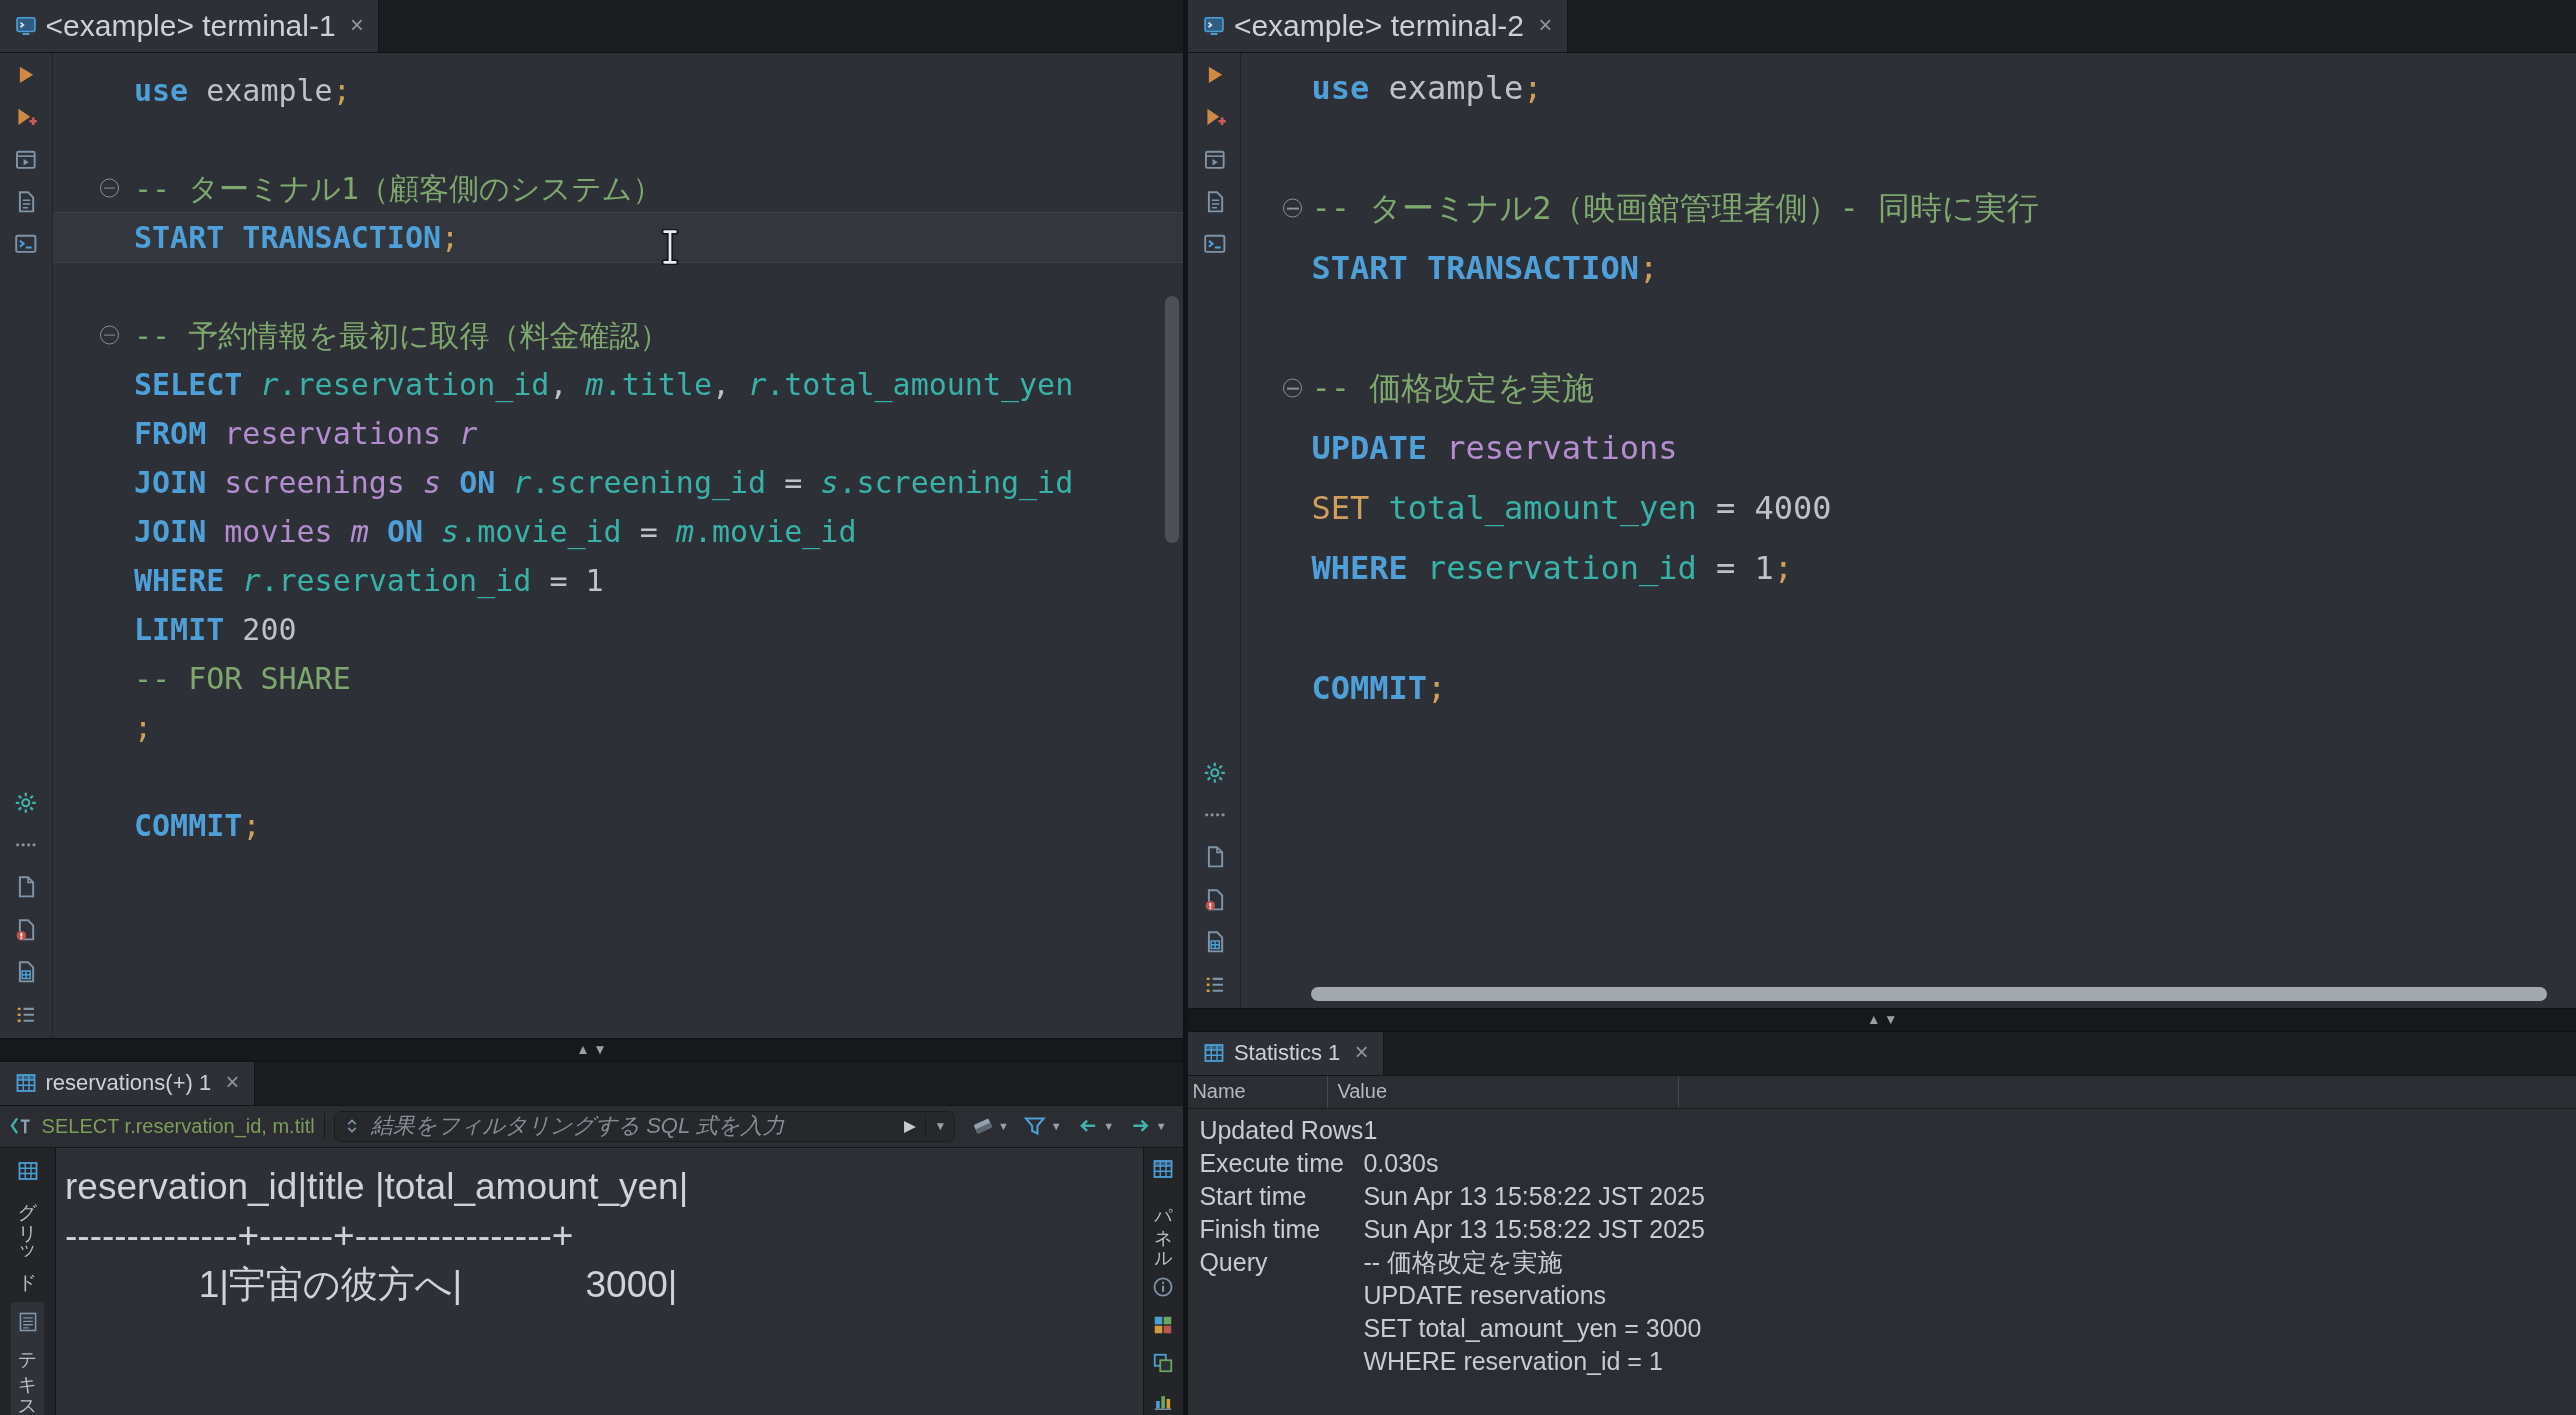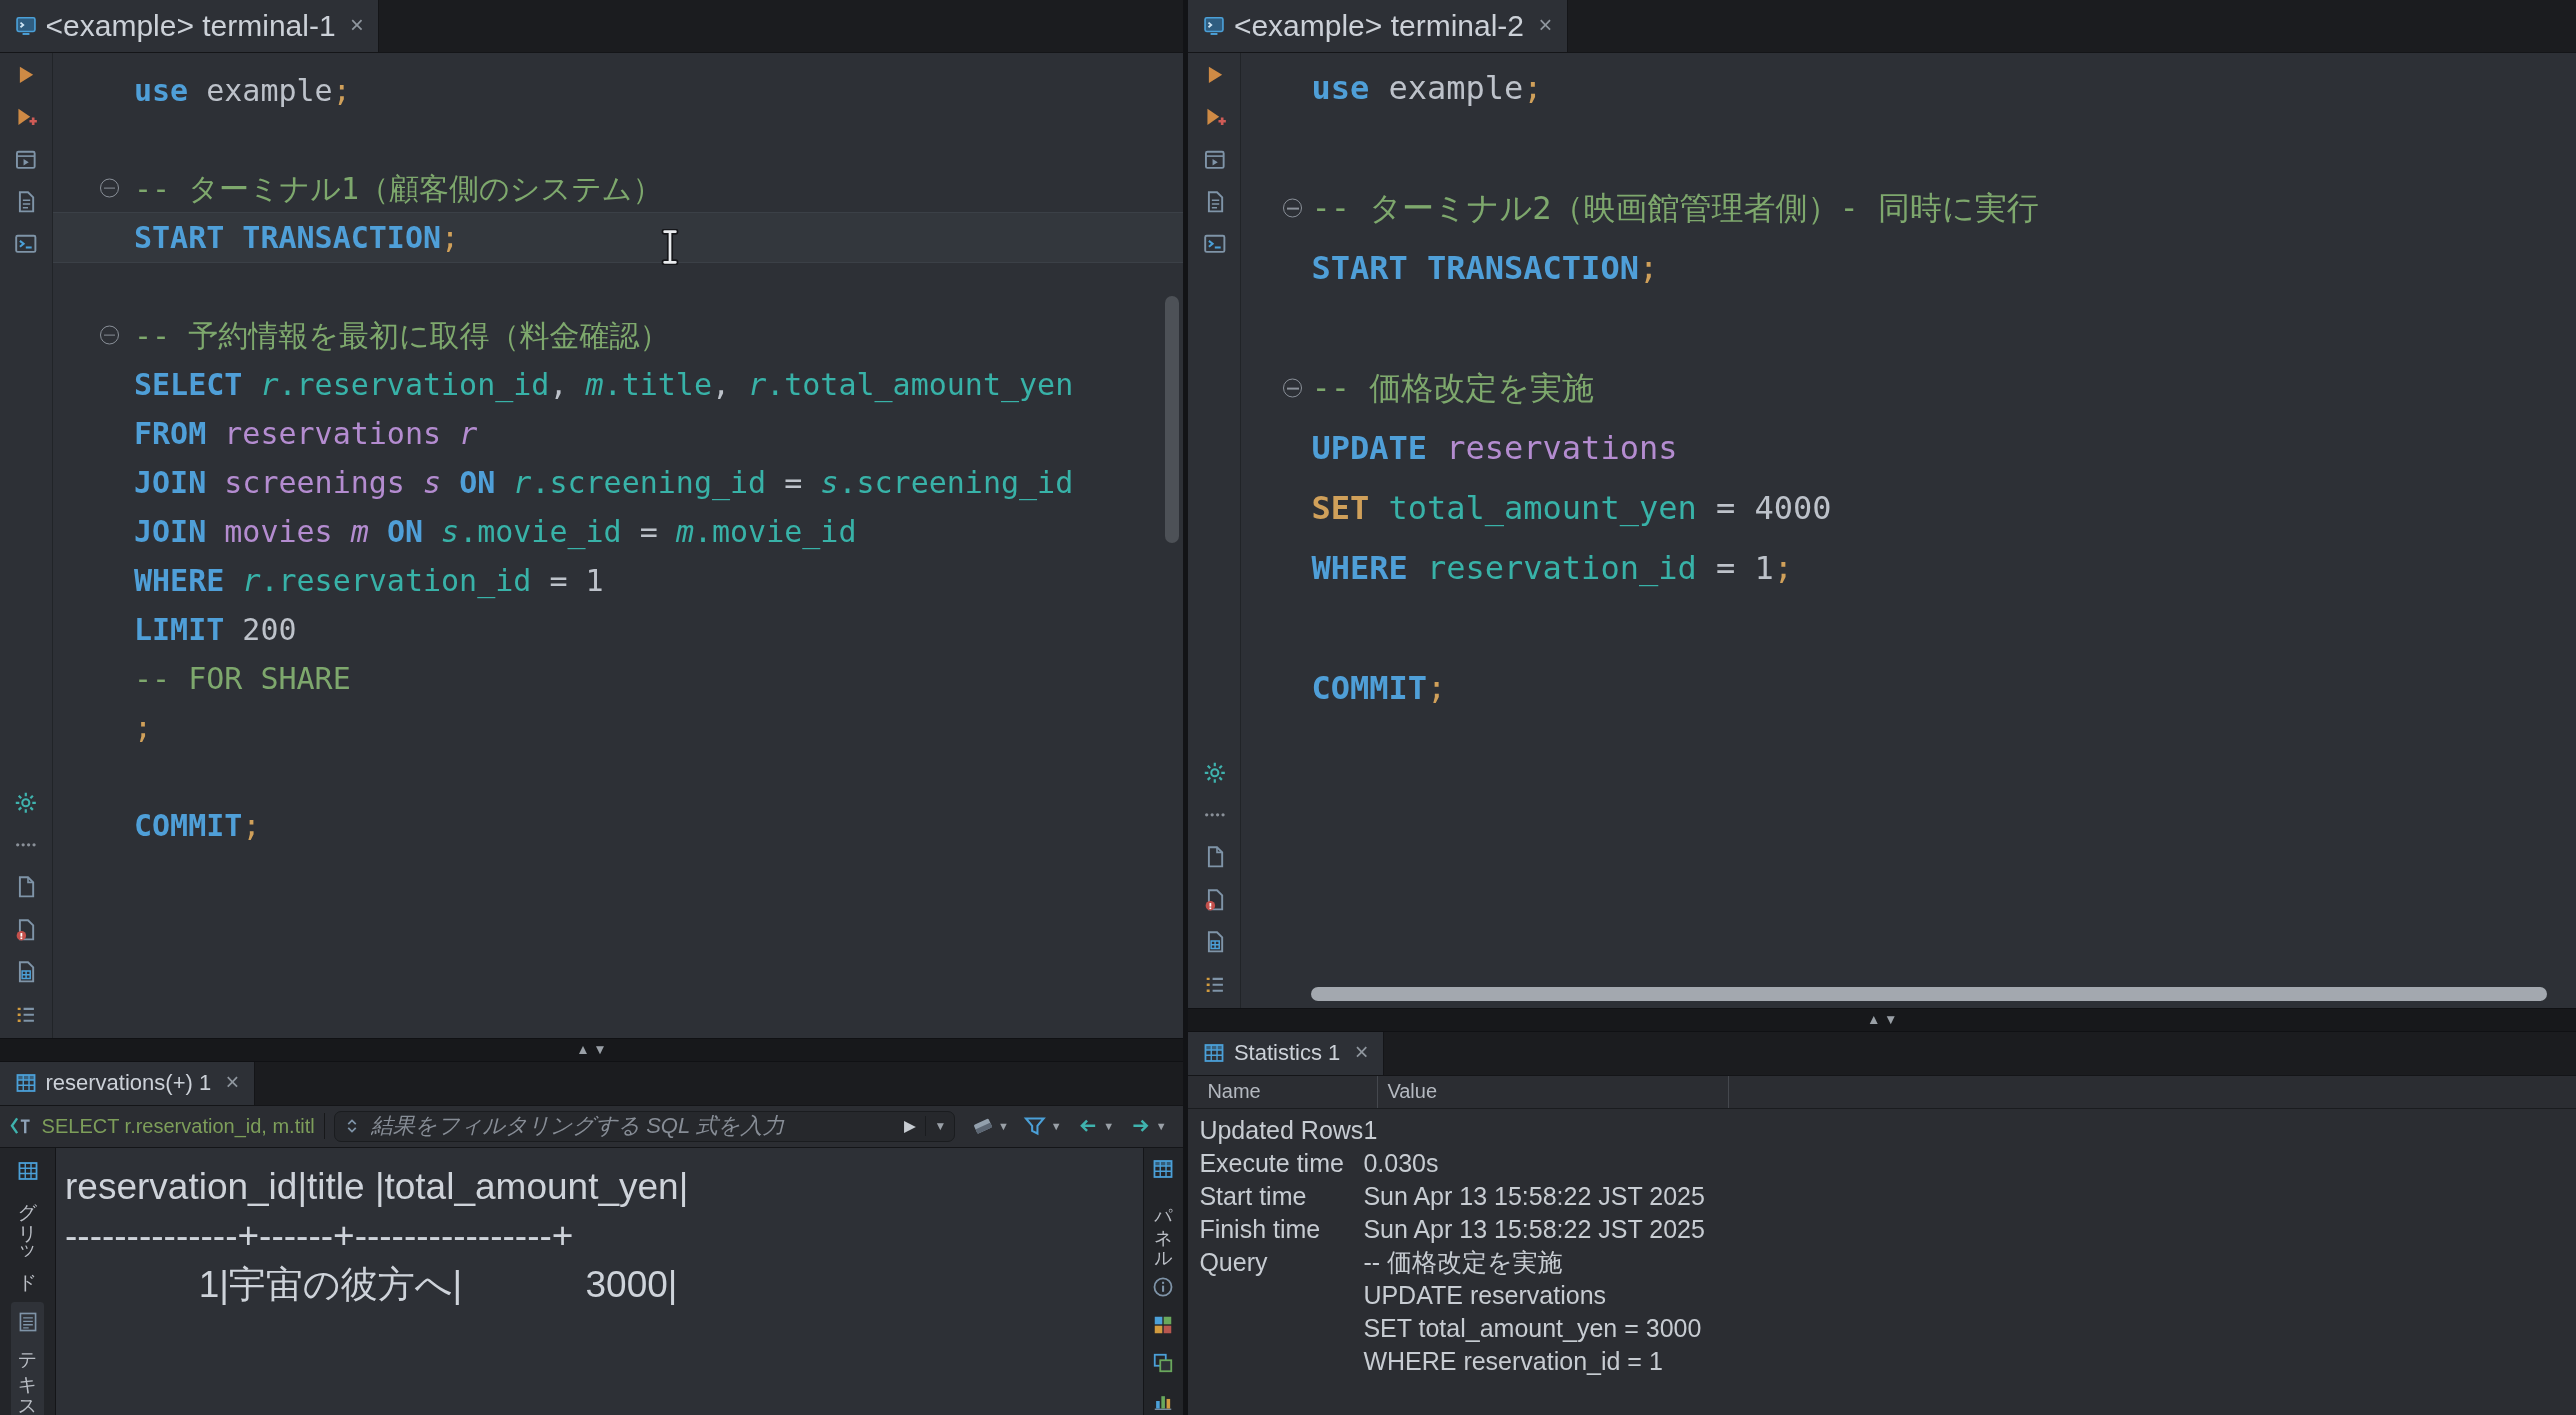--- a/index.html
+++ b/index.html
@@ -46,21 +46,21 @@
   #right-code .fold-marker{left:42px}
 
   .tok-kw{color:var(--kw);font-weight:bold}
   .tok-com{color:var(--com)}
   .tok-tbl,.tok-tbli{color:var(--tbl)}
   .tok-tbli{font-style:italic}
   .tok-col,.tok-coli{color:var(--col)}
   .tok-coli{font-style:italic}
   .tok-pln{color:var(--pln)}
   .tok-sem{color:var(--gold)}
-  .tok-set{color:var(--gold);font-weight:bold}
+  .tok-set{color:var(--gold);font-weight:normal}
 
   .vscroll{position:absolute;right:3.6px;top:243px;width:14.5px;height:247px;border-radius:7.3px;background:#4d5157}
   .hscroll{position:absolute;left:123px;right:29px;bottom:7.3px;height:13.6px;border-radius:7.3px;background:#a3a8af}
 
   .splitter{height:23.6px;flex:0 0 auto;background:#17181b;border-top:0.9px solid #101114;border-bottom:0.9px solid #101114;display:flex;align-items:center;justify-content:center}
   .split-handle{display:flex;gap:3.6px;color:#9aa0a7;font-size:13.6px;line-height:1}
 
   
   .filter-bar{height:42px;flex:0 0 auto;background:var(--bg-panel);border-bottom:0.9px solid var(--border-dark);display:flex;align-items:center;padding:0 9px;gap:9px}
   .sql-marker svg{width:23.6px;height:23.6px;display:block}
@@ -83,21 +83,21 @@
   .side-tab.active{background:#2f3238}
   .side-tab .st-icon svg{width:22px;height:22px;display:block}
   .side-tab .st-label{writing-mode:vertical-rl;text-orientation:upright;font-size:19px;color:#b9bdc4;letter-spacing:1.8px}
   .output{flex:1;background:var(--bg-editor);padding:14.5px 0 0 9px;font-family:Liberation Sans, sans-serif;font-size:37px;line-height:49px;color:#ced3da;white-space:pre;overflow:hidden}
   .panel-strip{width:40px;flex:0 0 auto;background:var(--bg-side);border-left:0.9px solid var(--border-dark);display:flex;flex-direction:column;align-items:center;padding-top:9px;gap:12.7px}
   .panel-strip .tool-icon svg{width:22px;height:22px}
   .ps-label{writing-mode:vertical-rl;text-orientation:upright;font-size:18px;color:#b9bdc4;letter-spacing:1.8px}
 
   
   .stats-header{height:33px;flex:0 0 auto;background:var(--bg-panel);border-bottom:0.9px solid #1a1c1f;display:flex;align-items:stretch;color:#b4b9c0;font-size:20px}
-  .sh-name{width:190px;padding-left:19px;border-right:0.9px solid #45484e;display:flex;align-items:center}
+  .sh-name{width:140px;padding-left:4px;border-right:0.9px solid #45484e;display:flex;align-items:center}
   .sh-value{width:351px;padding-left:9px;border-right:0.9px solid #45484e;display:flex;align-items:center}
   .sh-rest{flex:1}
   .stats-body{flex:1;background:var(--bg-panel);padding-top:5.4px;overflow:hidden}
   .stats-row{display:flex;height:33px;align-items:center;color:#c7ccd2;font-size:25px}
   .sr-name{width:166px;padding-left:11px;flex:0 0 auto;white-space:nowrap}
   .sr-value{padding-left:9px;white-space:nowrap}
 
   #mouse-cursor{position:absolute;left:659px;top:229px;z-index:50;pointer-events:none}
 </style>
 </head>

